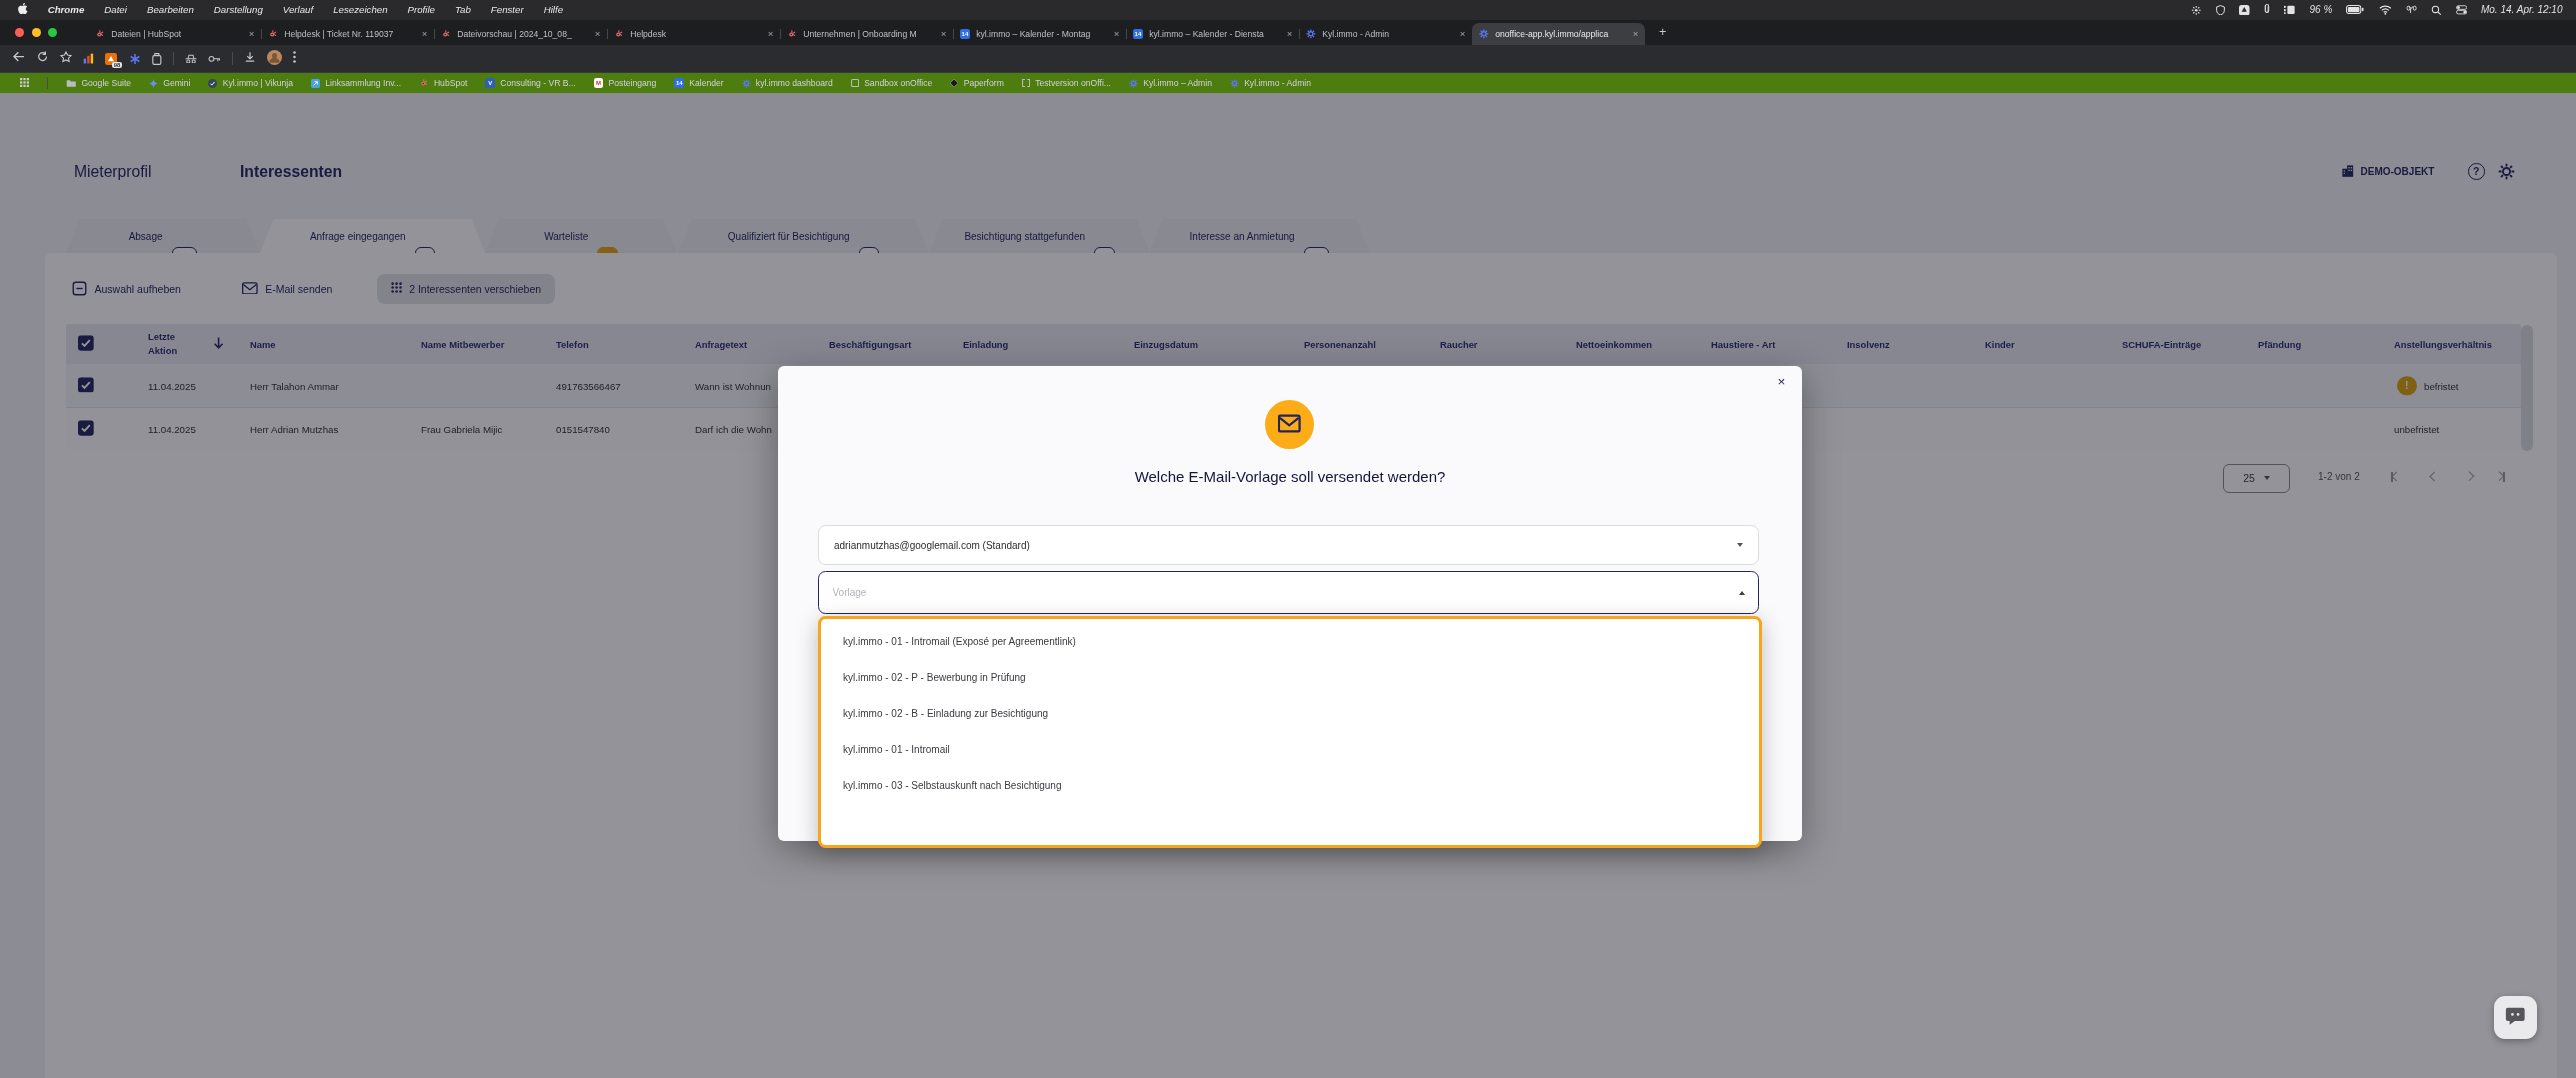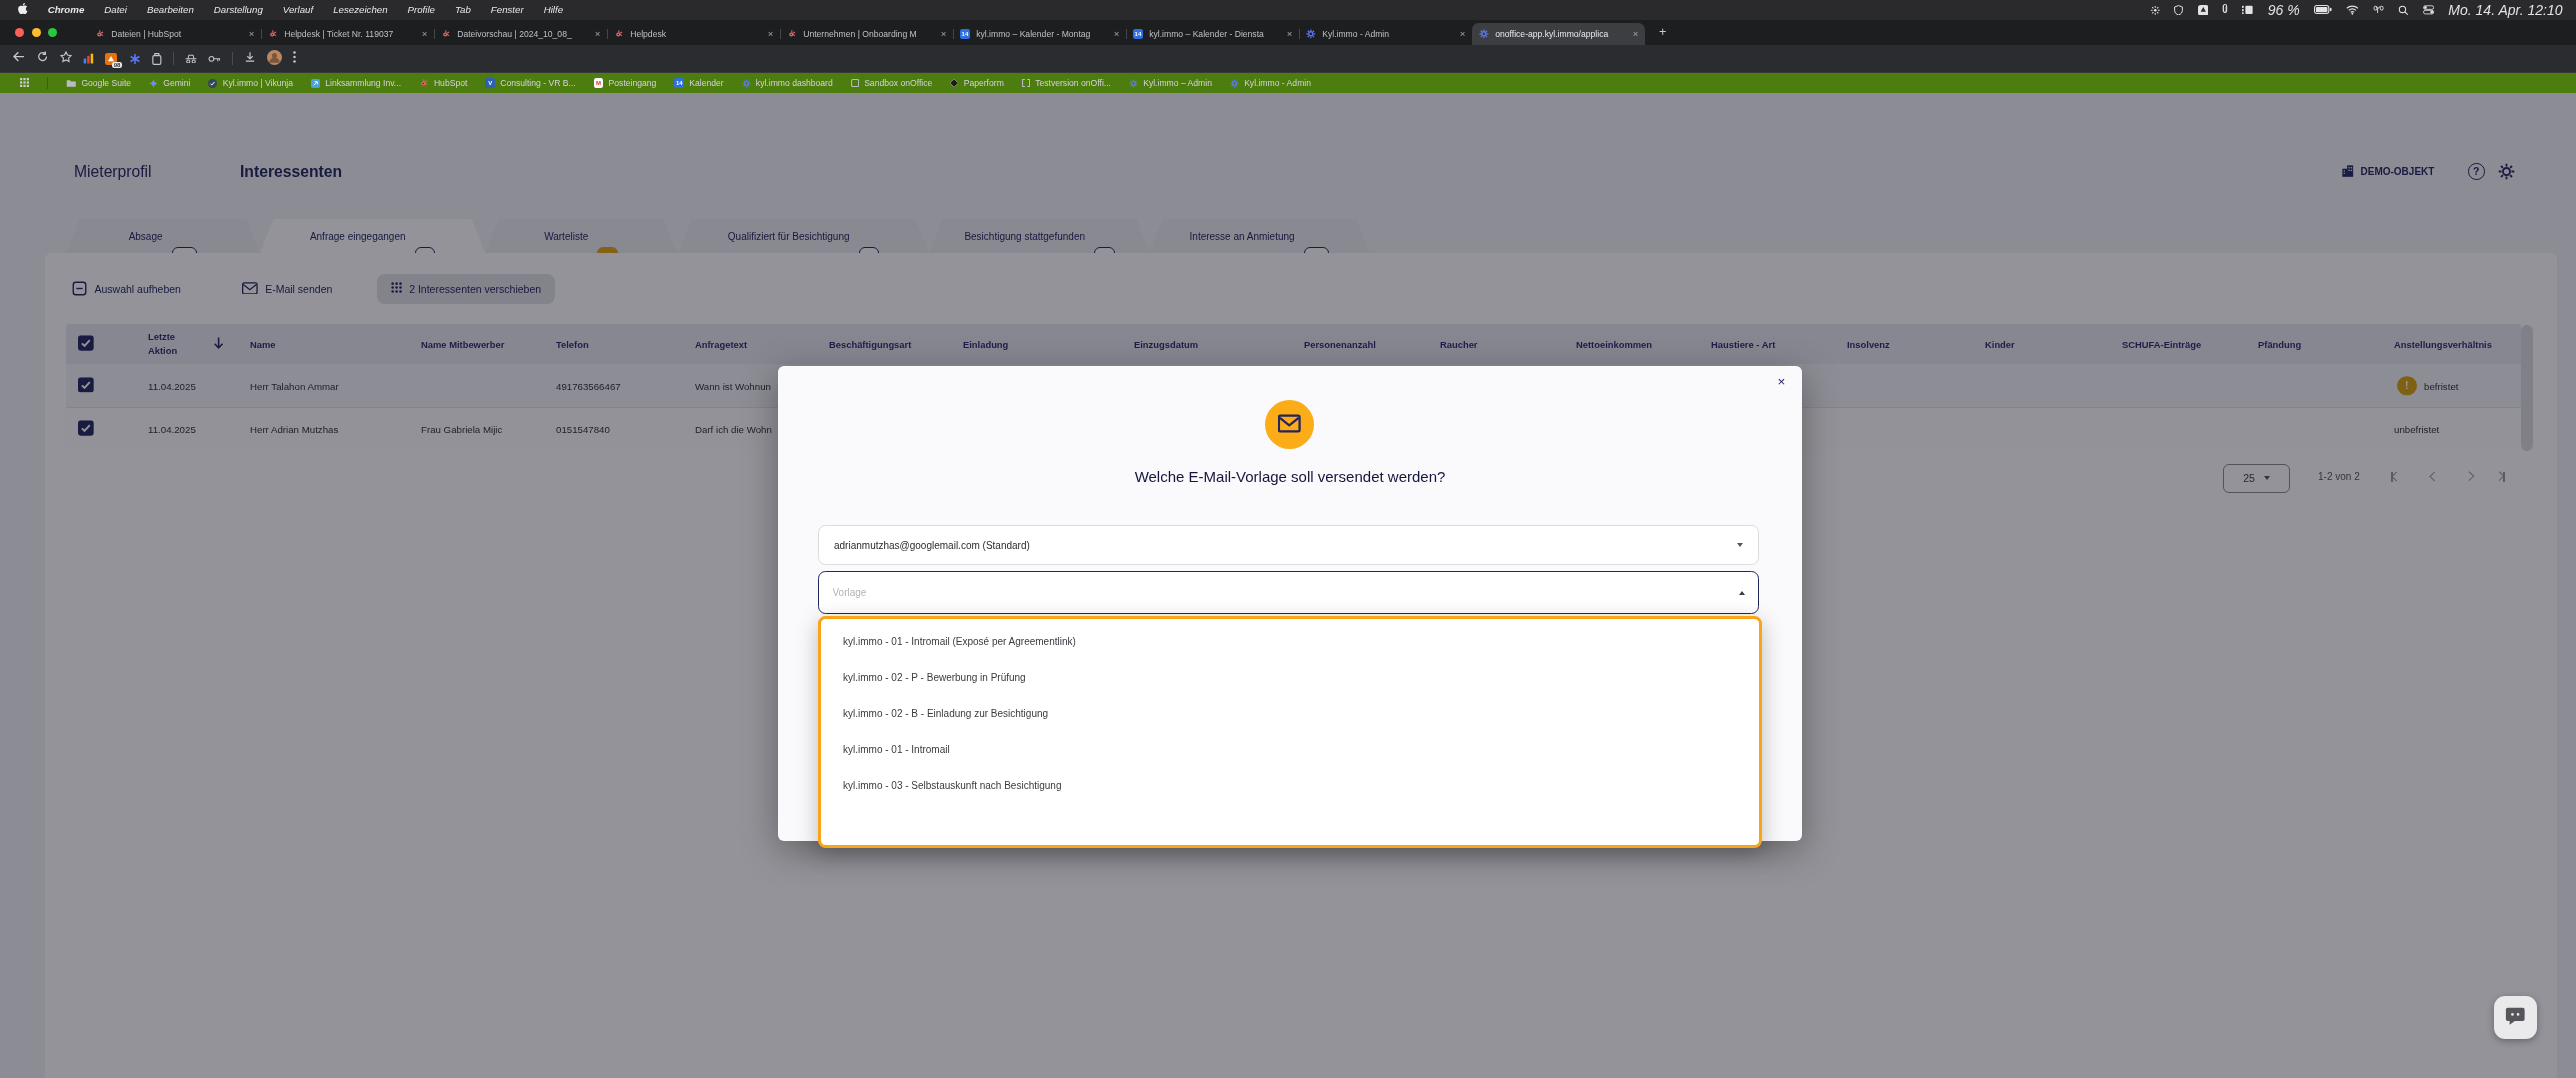--- a/index.html
+++ b/index.html
@@ -4,21 +4,21 @@
 <style>
   * { box-sizing: border-box; margin: 0; padding: 0; }
   html,body { width:2576px; height:1078px; overflow:hidden; background:#000; font-family:"Liberation Sans",sans-serif; }
 
   
   .menubar { position:absolute; top:0; left:0; right:0; height:19.5px; background:#2a2a2c; color:#ececec;
              display:flex; align-items:center; font-size:9.7px; z-index:10;font-style:italic; }
   .mb-left { display:flex; align-items:center; gap:20px; padding-left:18px; }
   .mb-item { color:#e8e8e8; }
   .mb-item.bold { font-weight:bold; }
-  .mb-right { margin-left:auto; display:flex; align-items:center; gap:14.2px; padding-right:13.5px; font-size:14px; color:#e3e3e3; }
+  .mb-right { margin-left:auto; display:flex; align-items:center; gap:14.2px; padding-right:13.5px; font-size:10px; color:#e3e3e3; }
   .mb-right svg { display:block; }
 
   
   .tabstrip { position:absolute; top:19.5px; left:0; right:0; height:25.5px; background:#1d1e20; z-index:10; }
   .lights { position:absolute; left:15px; top:8.2px; display:flex; gap:7.5px; }
   .light { width:9px; height:9px; border-radius:50%; }
   .tabs { position:absolute; left:88px; top:3px; display:flex; height:22.5px; }
   .tab { width:173px; height:22.5px; display:flex; align-items:center; gap:6px; padding:0 6.7px; color:#bdc1c6;
          font-size:8.6px; position:relative; }
   .tab:not(.active):not(:first-child)::before { content:""; position:absolute; left:0; top:6px; width:0.7px; height:10.5px; background:#46474b; }

